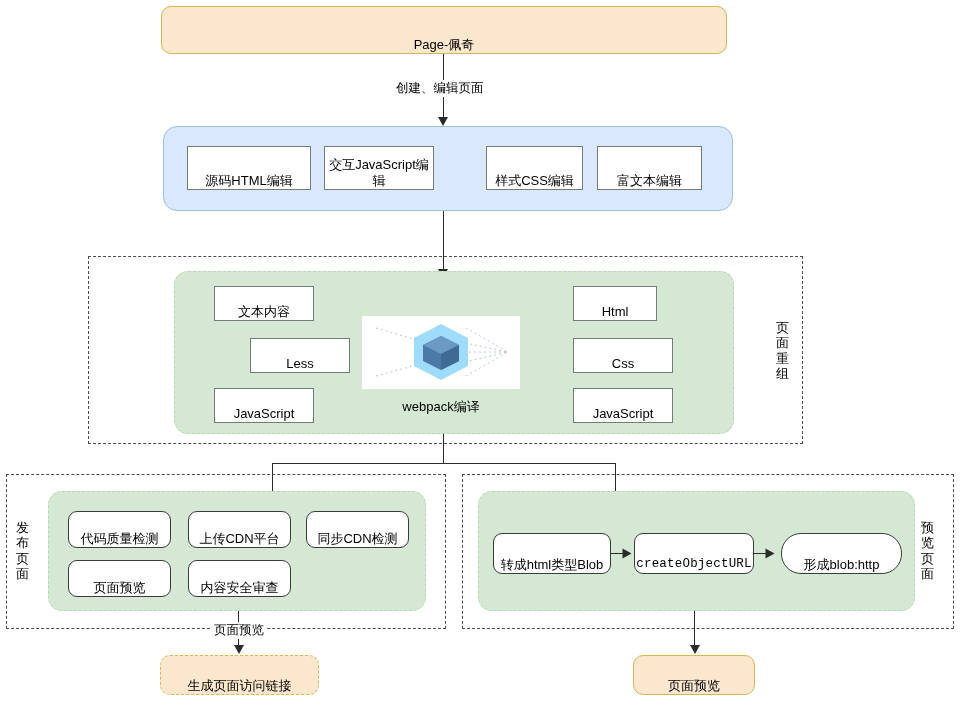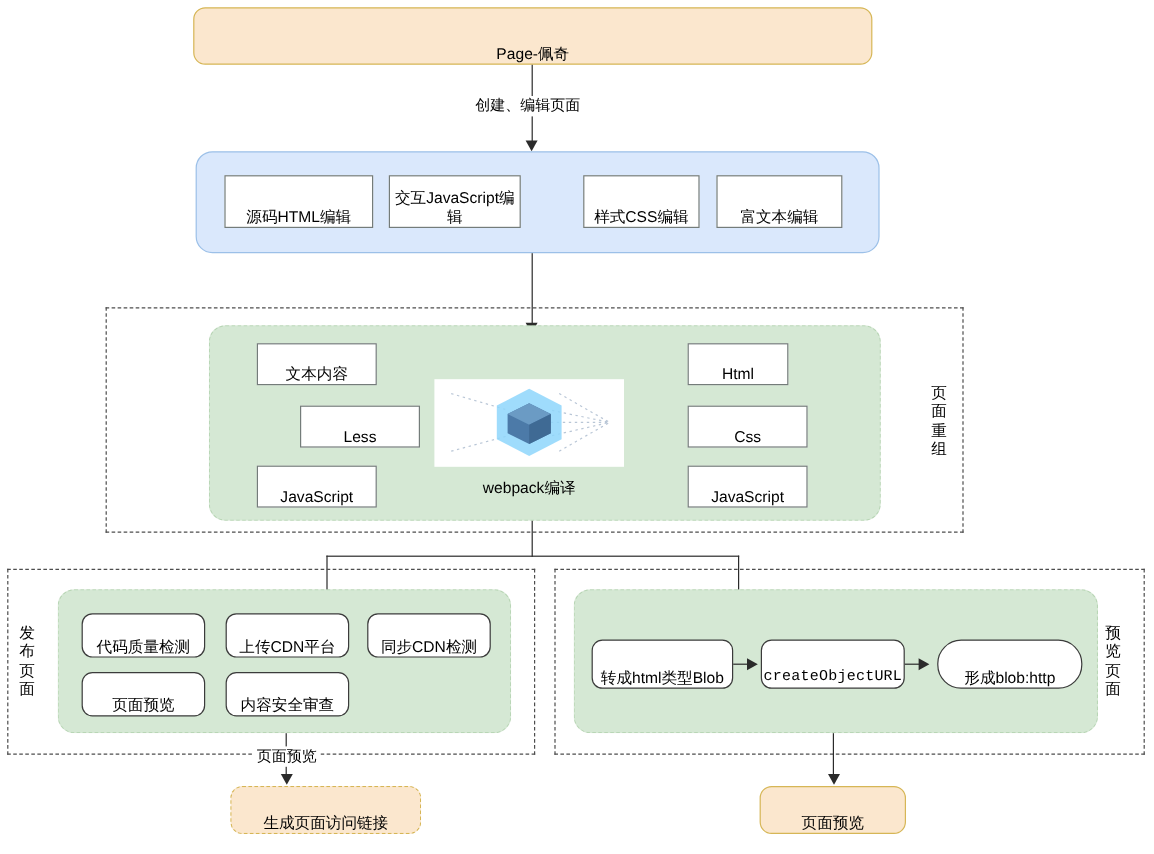--- a/index.html
+++ b/index.html
@@ -6,21 +6,21 @@
   body{
     width:962px;height:712px;position:relative;overflow:hidden;
     background:#ffffff;
     font-family:"Liberation Sans","DejaVu Sans",sans-serif;
     font-size:13px;color:#000;
   }
   .node{position:absolute;box-sizing:border-box;display:flex;align-items:flex-end;justify-content:center;text-align:center;line-height:1.25;}
 
   
   .tan{background:#fbe7ce;border:1px solid #d6b656;border-radius:10px;}
-  .tan-dashed{background:#fbe7ce;border:1px dashed #d6b656;border-radius:10px;margin-left:32px;}
+  .tan-dashed{background:#fbe7ce;border:1px dashed #d6b656;border-radius:10px;}
 
   
   .bluepanel{background:#dae8fc;border:1px solid #9cc0e8;border-radius:14px;}
   
   .greenpanel{background:#d5e8d4;border:1px dashed #b9d6b6;border-radius:14px;}
 
   
   .wbox{background:#ffffff;border:1px solid #747c7a;}
   .wbox-r{background:#ffffff;border:1px solid #3b3b3b;border-radius:9px;}
 

